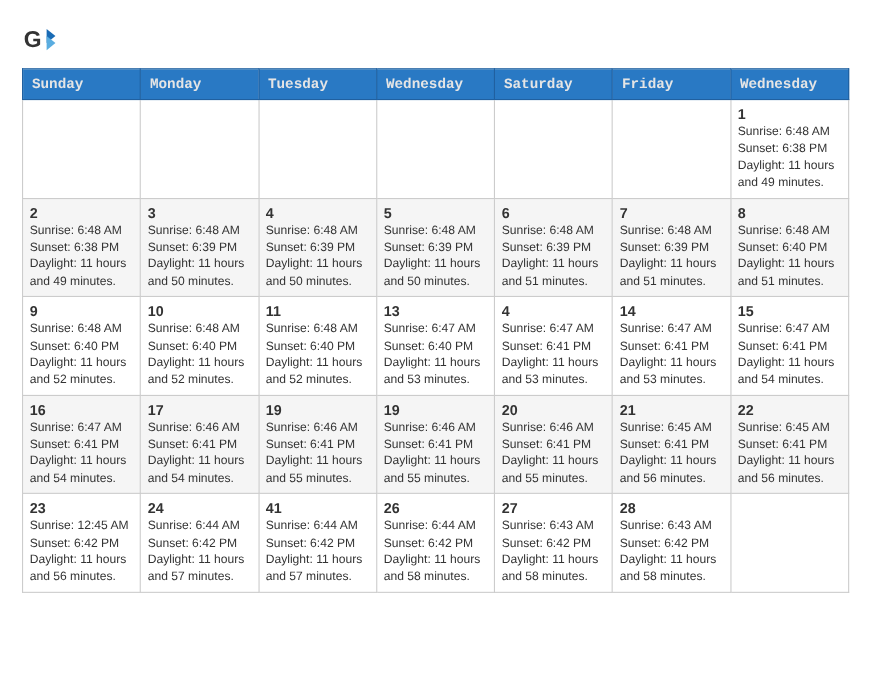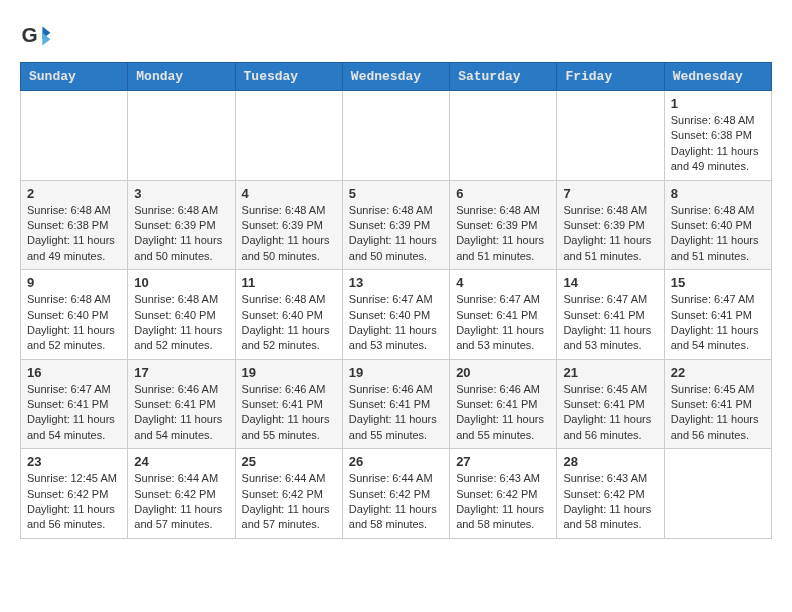--- a/index.html
+++ b/index.html
@@ -297,21 +297,21 @@
 and 56 minutes.</div>
         </td>
         <td>
           <span class="day-number">24</span>
           <div class="day-info">Sunrise: 6:44 AM
 Sunset: 6:42 PM
 Daylight: 11 hours
 and 57 minutes.</div>
         </td>
         <td>
-          <span class="day-number">25</span>
+          <span class="day-number">41</span>
           <div class="day-info">Sunrise: 6:44 AM
 Sunset: 6:42 PM
 Daylight: 11 hours
 and 57 minutes.</div>
         </td>
         <td>
           <span class="day-number">26</span>
           <div class="day-info">Sunrise: 6:44 AM
 Sunset: 6:42 PM
 Daylight: 11 hours

